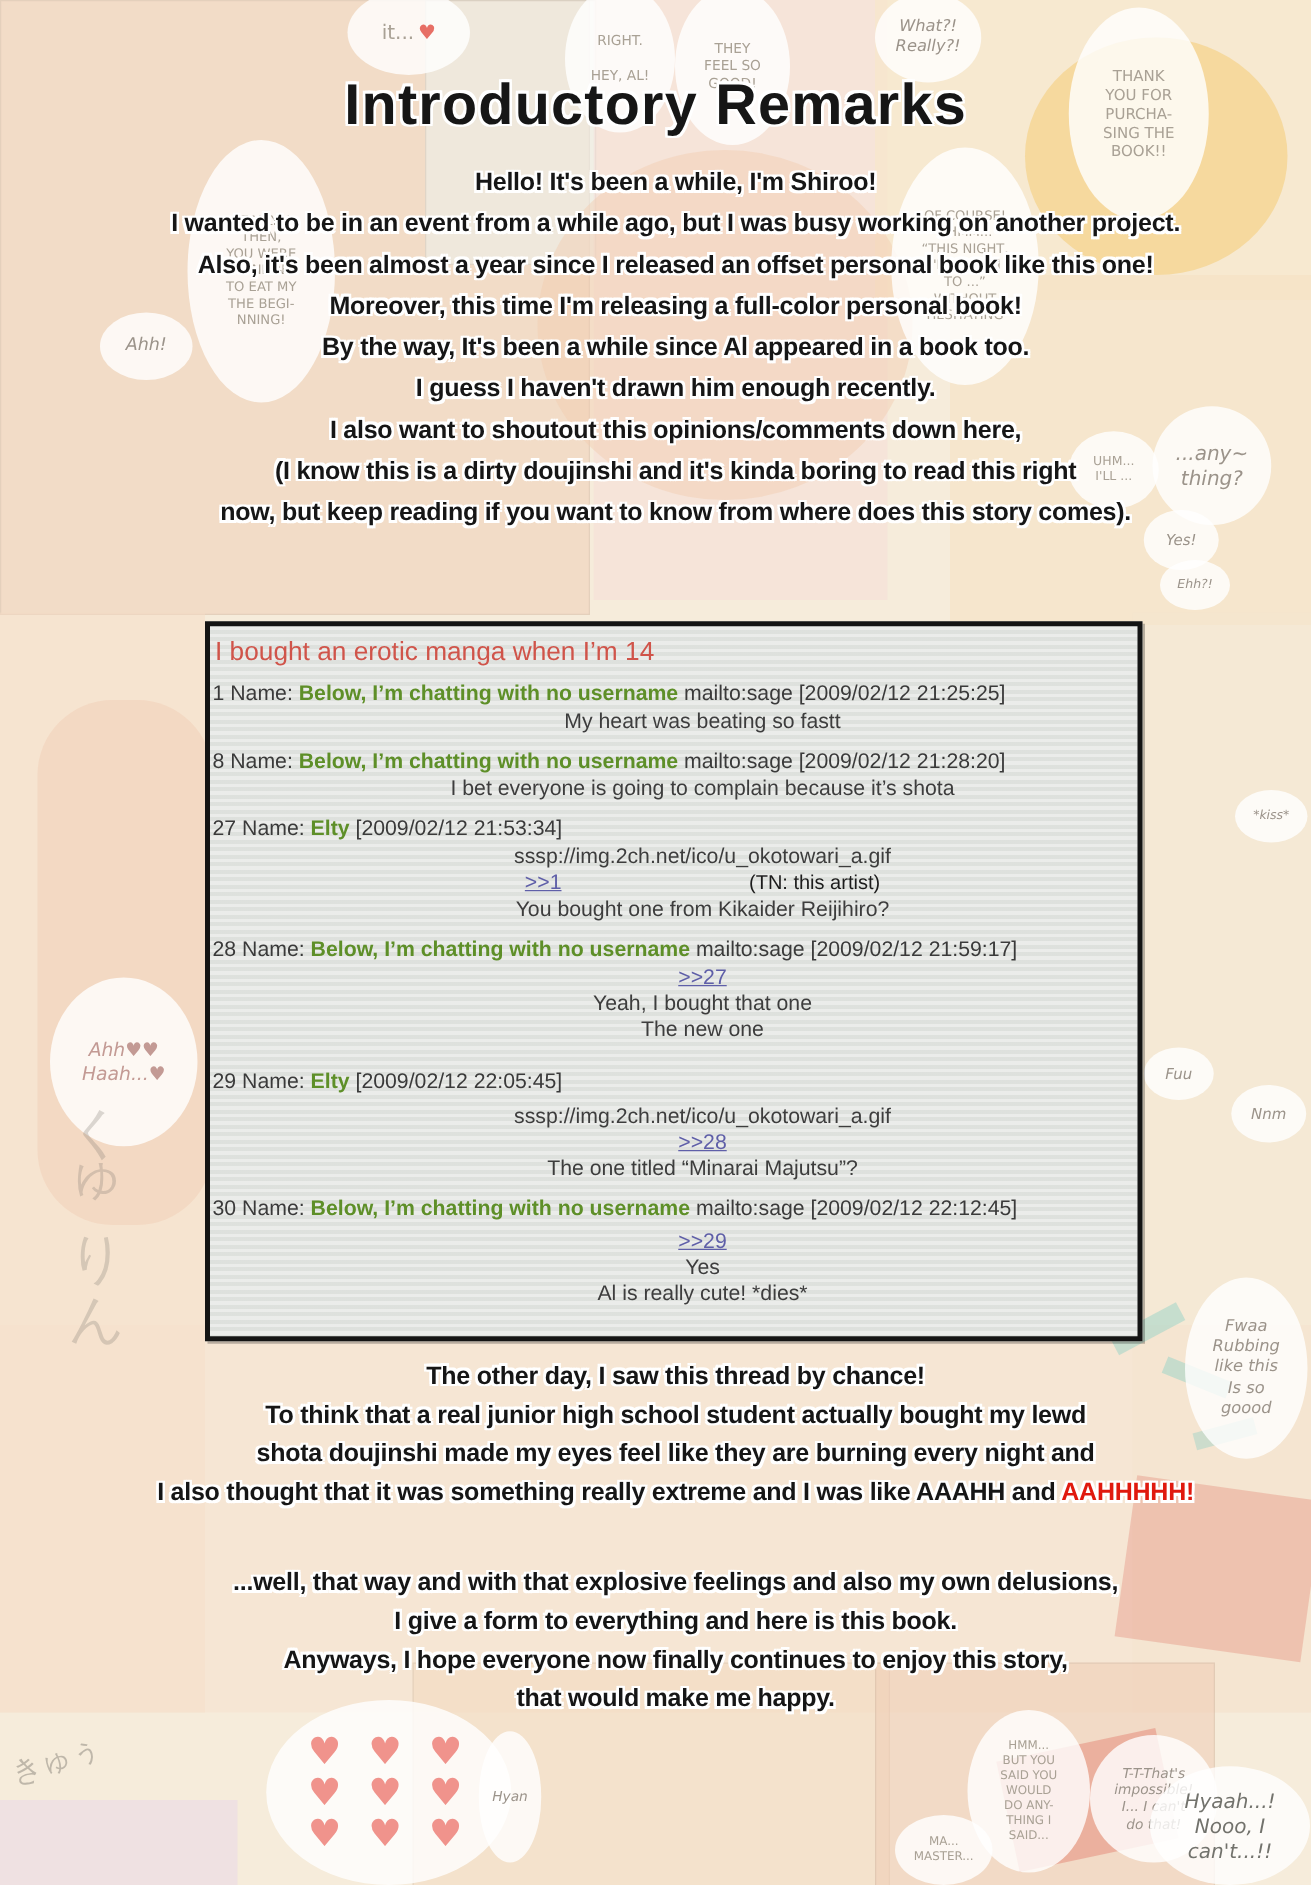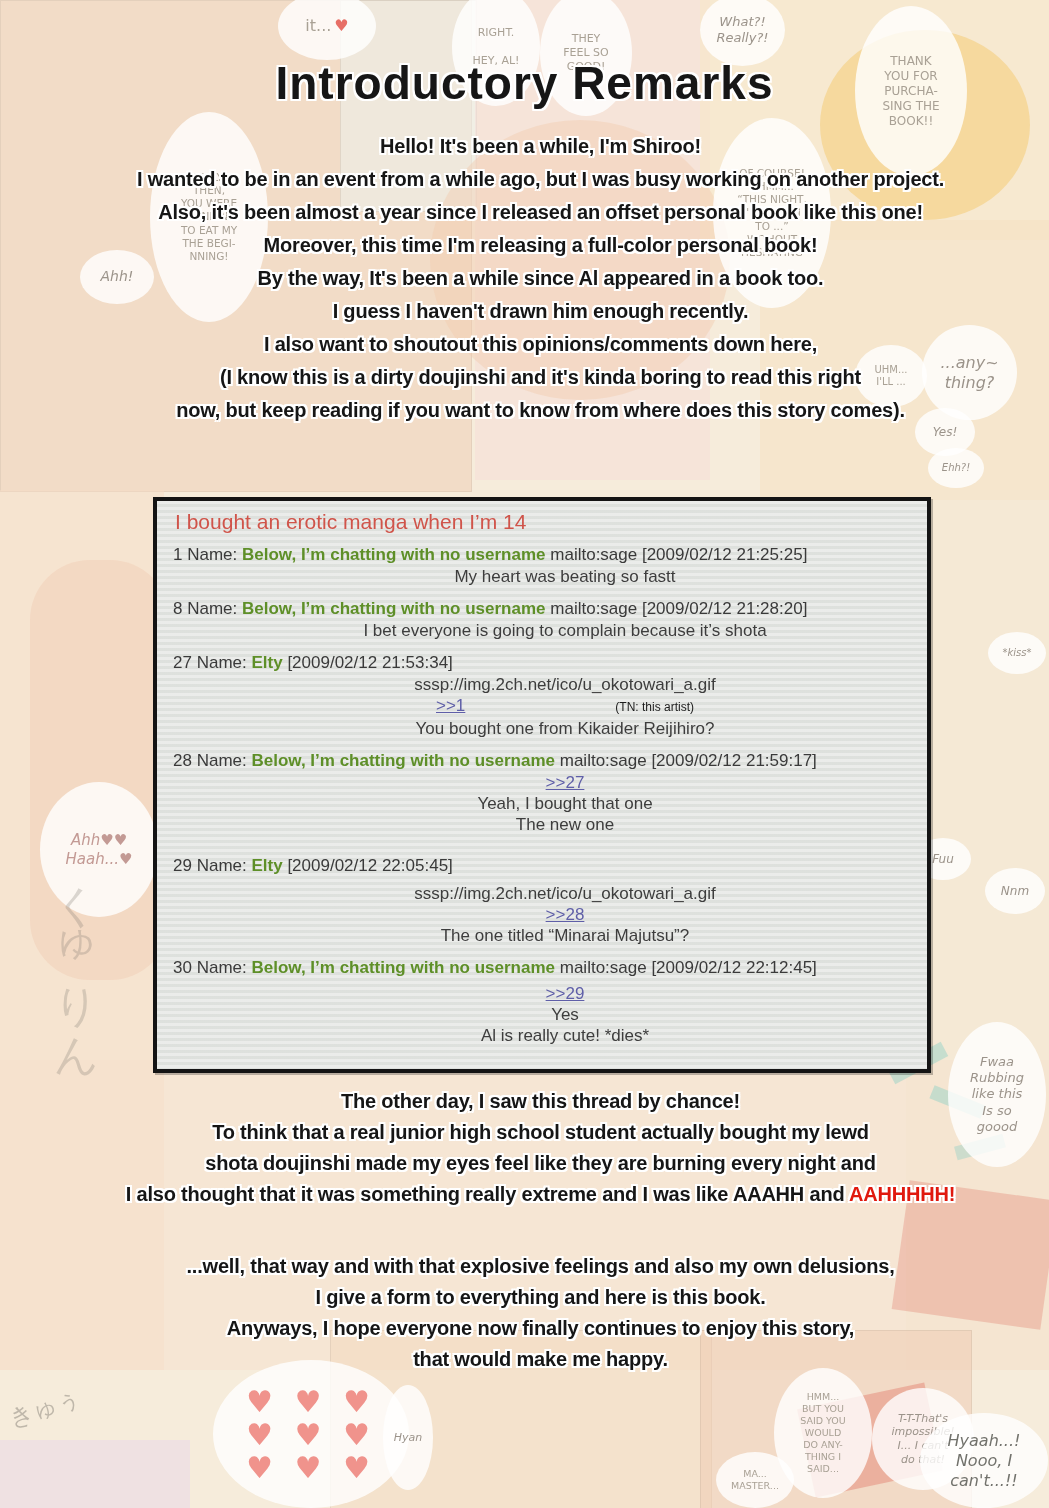--- a/index.html
+++ b/index.html
@@ -24,32 +24,32 @@
          text-shadow:-2px -2px 0 #fff,2px -2px 0 #fff,-2px 2px 0 #fff,2px 2px 0 #fff,
                      0 -2px 0 #fff,0 2px 0 #fff,-2px 0 0 #fff,2px 0 0 #fff;}
   .page-title{top:56px;font-size:46px;letter-spacing:1px;}
   .intro-block{top:130px;font-size:20px;line-height:33px;letter-spacing:-0.2px;}
   .reaction-block{top:1086px;font-size:20px;line-height:31px;letter-spacing:-0.2px;}
   .closing-block{top:1251px;font-size:20px;line-height:31px;letter-spacing:-0.2px;}
   .line{white-space:nowrap;padding-left:32px;}
   .red{color:#e0190e;}
 
   
-  .thread-box{position:absolute;left:153px;top:497px;width:738px;height:554px;
+  .thread-box{position:absolute;left:164px;top:497px;width:738px;height:554px;
       border:4px solid #141414;background:#e4e6e3;
       background-image:repeating-linear-gradient(180deg,rgba(255,255,255,0.25) 0 3px,rgba(200,206,200,0.22) 3px 6px);
-      padding:7px 16px;color:#3d3d3d;font-size:17px;box-shadow:2px 2px 0 rgba(0,0,0,0.25);}
+      padding:7px 2px;color:#3d3d3d;font-size:17px;box-shadow:2px 2px 0 rgba(0,0,0,0.25);}
   .thread-title{color:#d0544a;font-size:21px;margin:2px 0 10px 2px;}
   .post{margin-bottom:11px;}
   .post-header{line-height:22px;}
   .pnum,.plabel,.ptail{color:#3a3a3a;}
   .pname{color:#5e8f28;font-weight:bold;}
   .post-body{margin-left:46px;line-height:21px;text-align:center;}
   .rlink{color:#5f5fa8;text-decoration:underline;cursor:pointer;}
-  .tn{font-size:12px;color:#1c1c1c;margin-left:150px;}
+  .tn{font-size:16px;color:#1c1c1c;margin-left:150px;}
   .gap-top{margin-top:20px;}
 </style>
 </head>
 <body>
 
 <div class="page">
 
   <div class="bg-panel" style="left:0;top:0;width:470px;height:490px;background:#f0cdb4;opacity:.5;border:1px solid rgba(150,130,110,.3);"></div>
   <div class="bg-panel" style="left:340px;top:0;width:135px;height:210px;background:#eef2ee;opacity:.55;border:1px solid rgba(150,130,110,.3);"></div>
   <div class="bg-panel" style="left:475px;top:0;width:235px;height:480px;background:#f6dcd8;opacity:.5;"></div>

